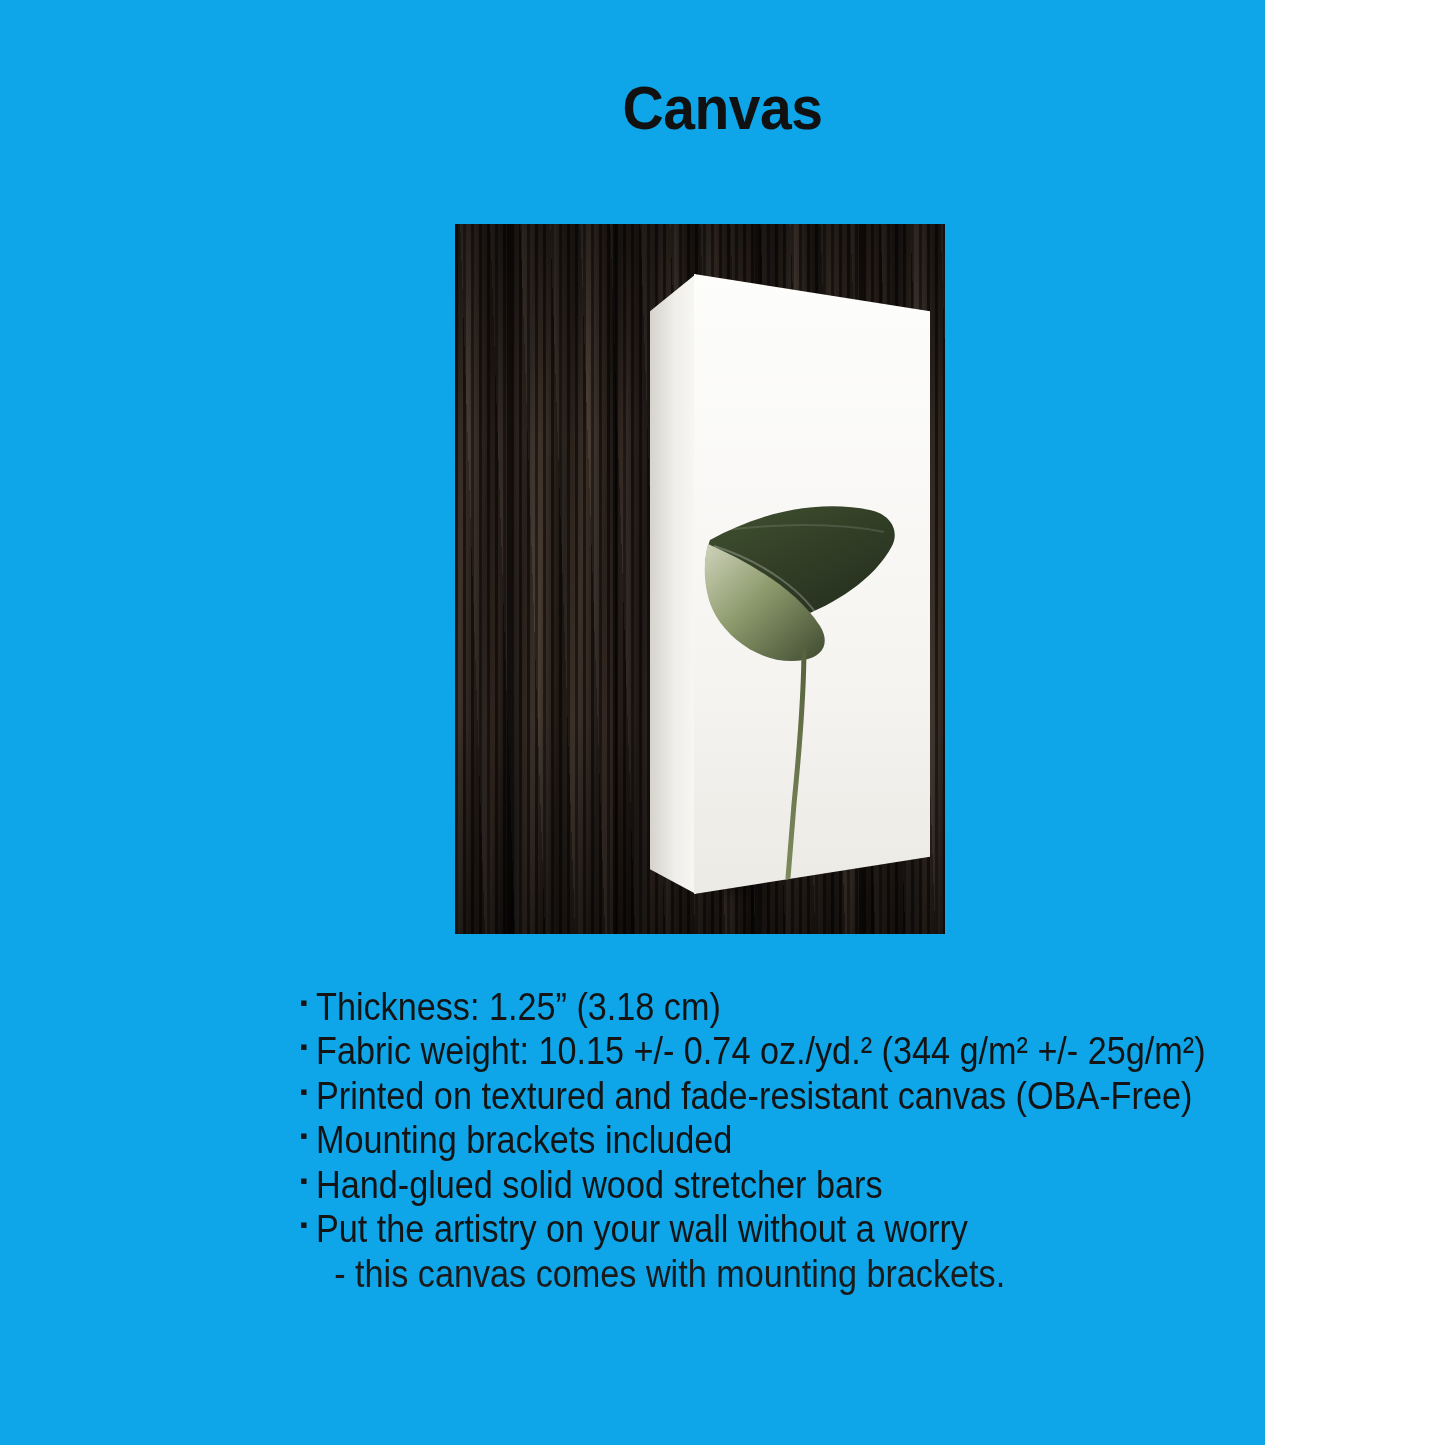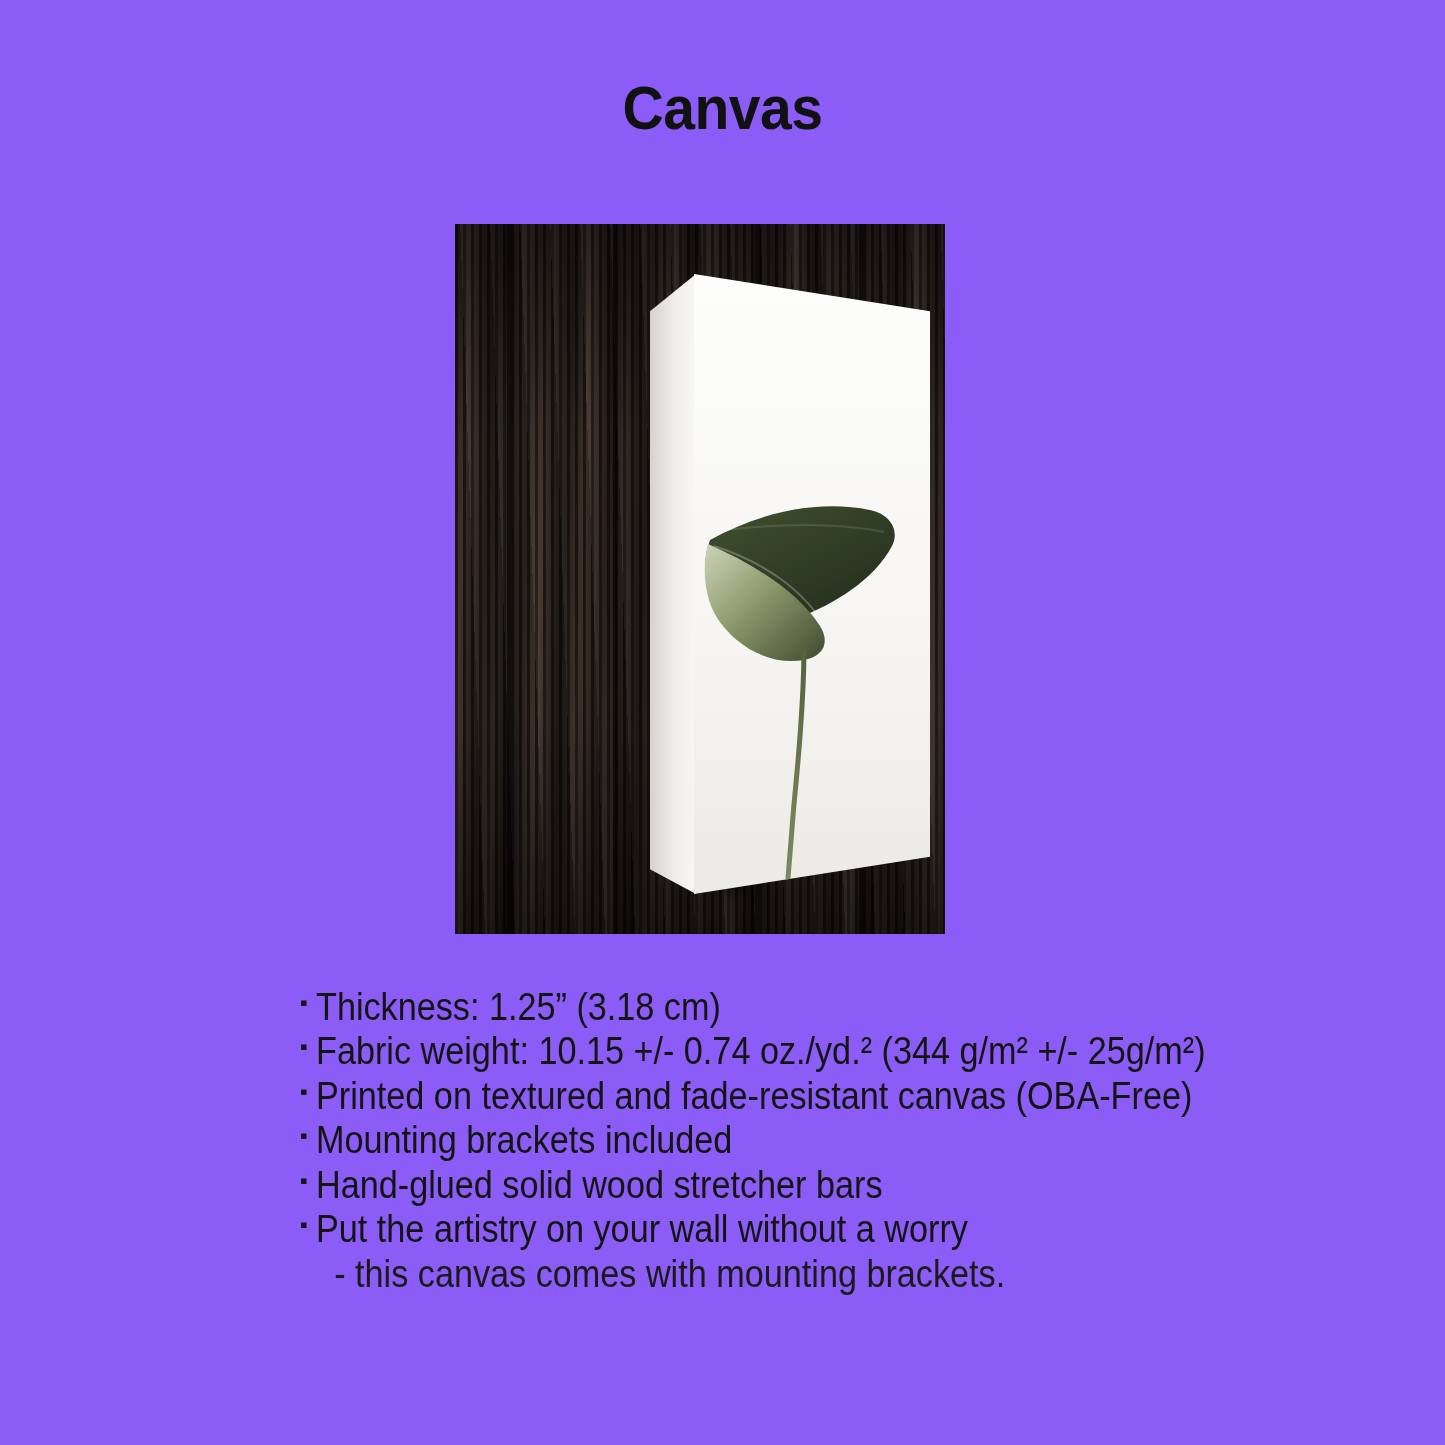--- a/index.html
+++ b/index.html
@@ -9,23 +9,23 @@
   }
   body {
     width: 1445px;
     height: 1445px;
     font-family: "Liberation Sans", sans-serif;
     color: #1a1a1a;
     overflow: hidden;
   }
   .page {
     position: relative;
-    width: 1445px;
+    width: 1265px;
     height: 1445px;
-    background: #8b5cf6;
+    background: #0ea5e9;
   }
   .title {
     position: absolute;
     top: 72px;
     left: 0;
     width: 1445px;
     text-align: center;
     font-size: 62px;
     font-weight: bold;
     letter-spacing: -0.5px;

